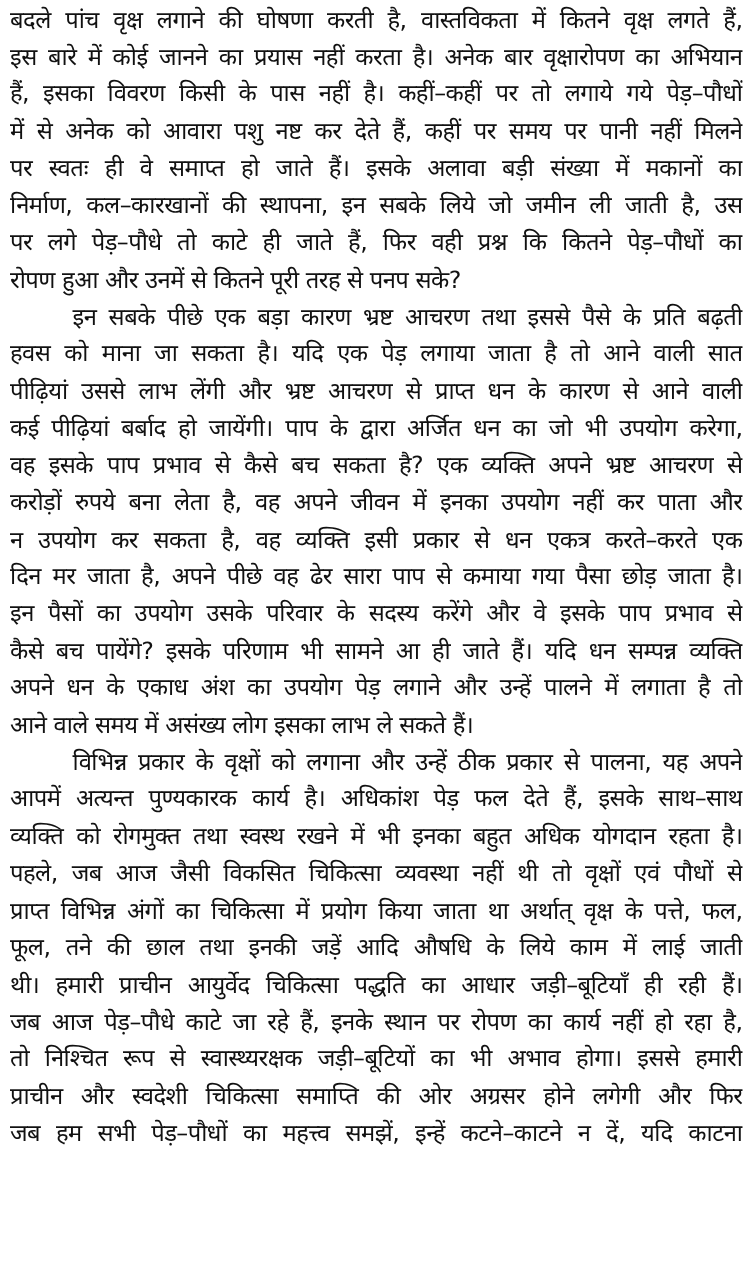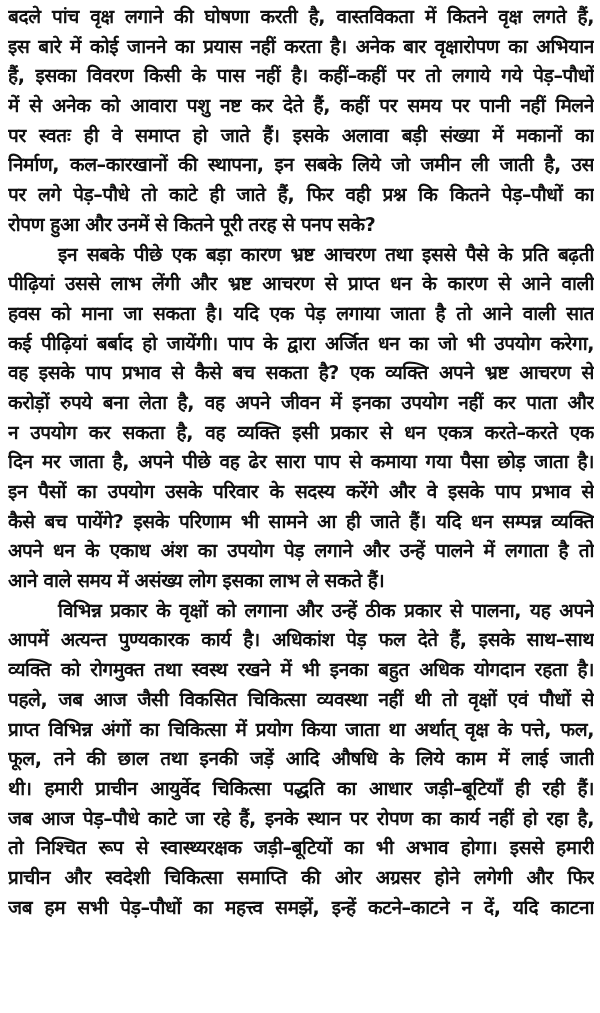--- a/index.html
+++ b/index.html
@@ -2,21 +2,20 @@
 <html><head>
 <meta charset="utf-8">
 <style>
   html, body { margin: 0; padding: 0; background: #ffffff; }
   body { width: 600px; height: 1013px; overflow: hidden; }
   .page {
     width: 600px; height: 957px; box-sizing: border-box;
     padding: 2px 6px 0 8px;
     font-family: "DejaVu Sans", "Liberation Sans", sans-serif;
     color: #111111;
-    font-weight: bold;
   }
   .line {
     height: 29.7px; line-height: 29.7px;
     font-size: 19px;
     white-space: nowrap; overflow: hidden;
     text-align: justify; text-align-last: justify;
     letter-spacing: -0.4px;
   }
   .line.last { text-align-last: left; }
   .line.indent { padding-left: 50px; }
@@ -32,22 +31,22 @@
     <div class="line">हैं, इसका विवरण किसी के पास नहीं है। कहीं–कहीं पर तो लगाये गये पेड़–पौधों</div>
     <div class="line">में से अनेक को आवारा पशु नष्ट कर देते हैं, कहीं पर समय पर पानी नहीं मिलने</div>
     <div class="line">पर स्वतः ही वे समाप्त हो जाते हैं। इसके अलावा बड़ी संख्या में मकानों का</div>
     <div class="line">निर्माण, कल–कारखानों की स्थापना, इन सबके लिये जो जमीन ली जाती है, उस</div>
     <div class="line">पर लगे पेड़–पौधे तो काटे ही जाते हैं, फिर वही प्रश्न कि कितने पेड़–पौधों का</div>
     <div class="line last">रोपण हुआ और उनमें से कितने पूरी तरह से पनप सके?</div>
   </div>
 
   <div class="paragraph">
     <div class="line indent">इन सबके पीछे एक बड़ा कारण भ्रष्ट आचरण तथा इससे पैसे के प्रति बढ़ती</div>
+    <div class="line">हवस को माना जा सकता है। यदि एक पेड़ लगाया जाता है तो आने वाली सात</div>
     <div class="line">पीढ़ियां उससे लाभ लेंगी और भ्रष्ट आचरण से प्राप्त धन के कारण से आने वाली</div>
-    <div class="line">हवस को माना जा सकता है। यदि एक पेड़ लगाया जाता है तो आने वाली सात</div>
     <div class="line">कई पीढ़ियां बर्बाद हो जायेंगी। पाप के द्वारा अर्जित धन का जो भी उपयोग करेगा,</div>
     <div class="line">वह इसके पाप प्रभाव से कैसे बच सकता है? एक व्यक्ति अपने भ्रष्ट आचरण से</div>
     <div class="line">करोड़ों रुपये बना लेता है, वह अपने जीवन में इनका उपयोग नहीं कर पाता और</div>
     <div class="line">न उपयोग कर सकता है, वह व्यक्ति इसी प्रकार से धन एकत्र करते–करते एक</div>
     <div class="line">दिन मर जाता है, अपने पीछे वह ढेर सारा पाप से कमाया गया पैसा छोड़ जाता है।</div>
     <div class="line">इन पैसों का उपयोग उसके परिवार के सदस्य करेंगे और वे इसके पाप प्रभाव से</div>
     <div class="line">कैसे बच पायेंगे? इसके परिणाम भी सामने आ ही जाते हैं। यदि धन सम्पन्न व्यक्ति</div>
     <div class="line">अपने धन के एकाध अंश का उपयोग पेड़ लगाने और उन्हें पालने में लगाता है तो</div>
     <div class="line last">आने वाले समय में असंख्य लोग इसका लाभ ले सकते हैं।</div>
   </div>

